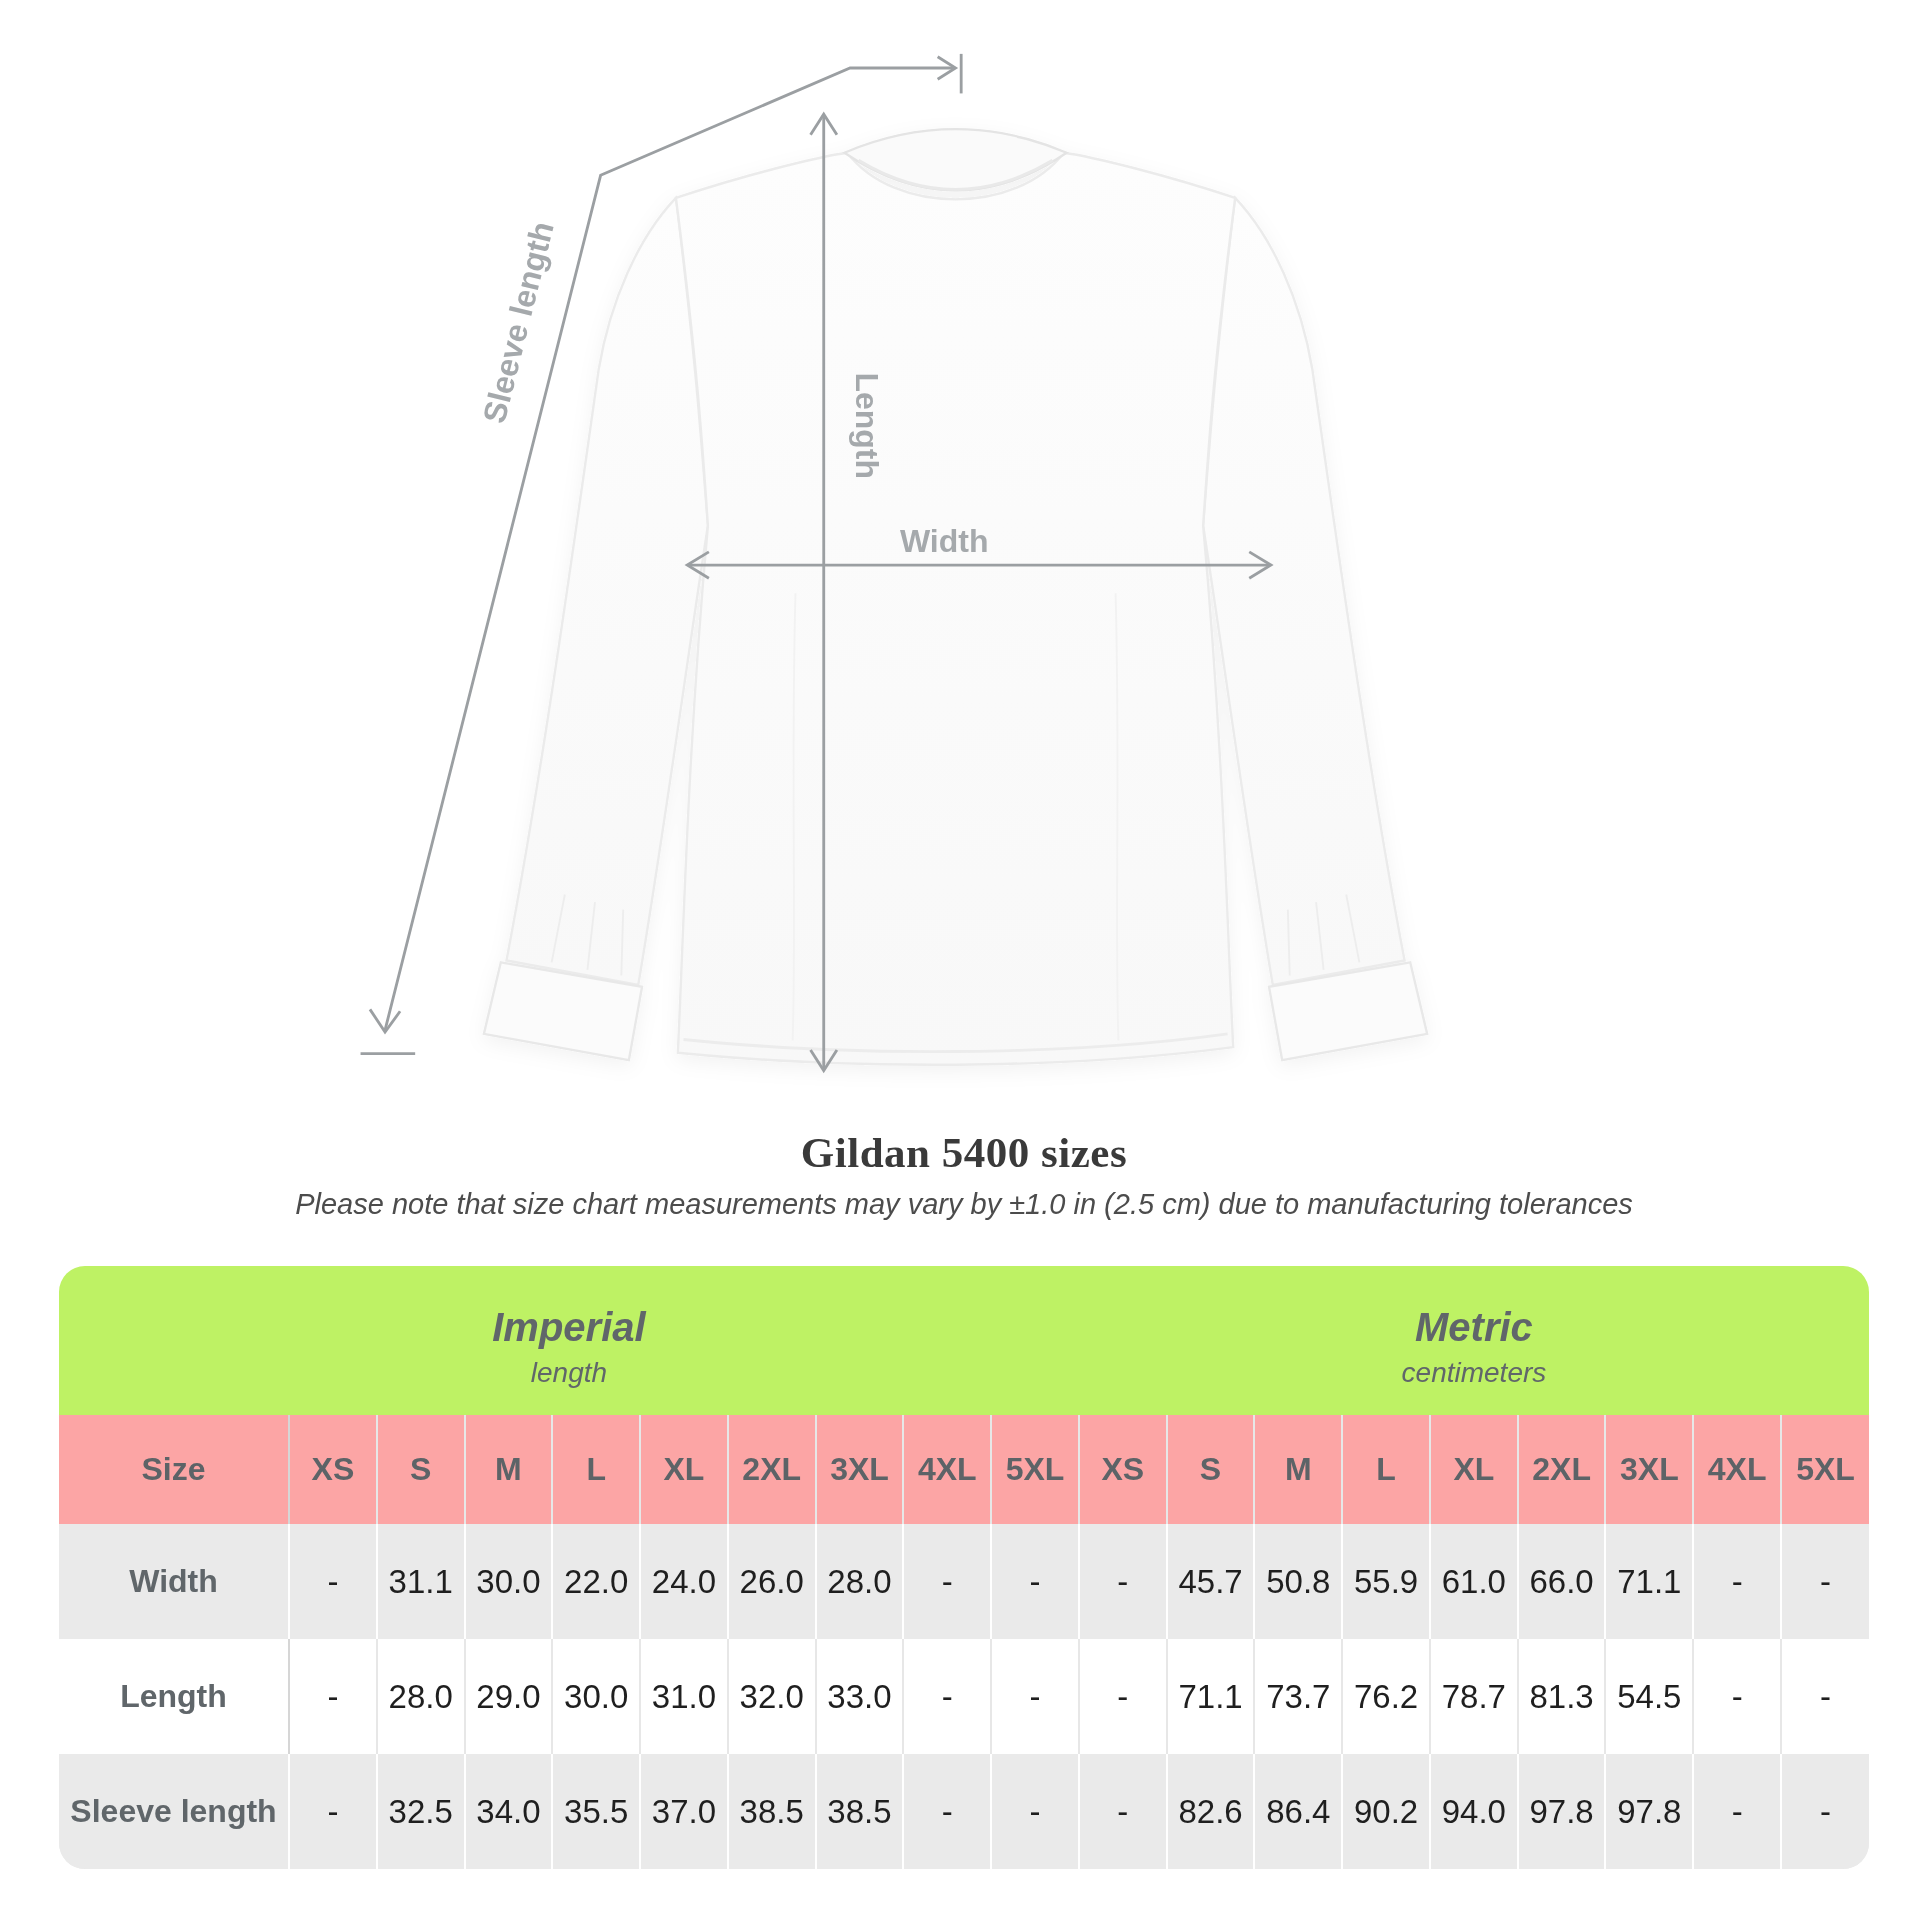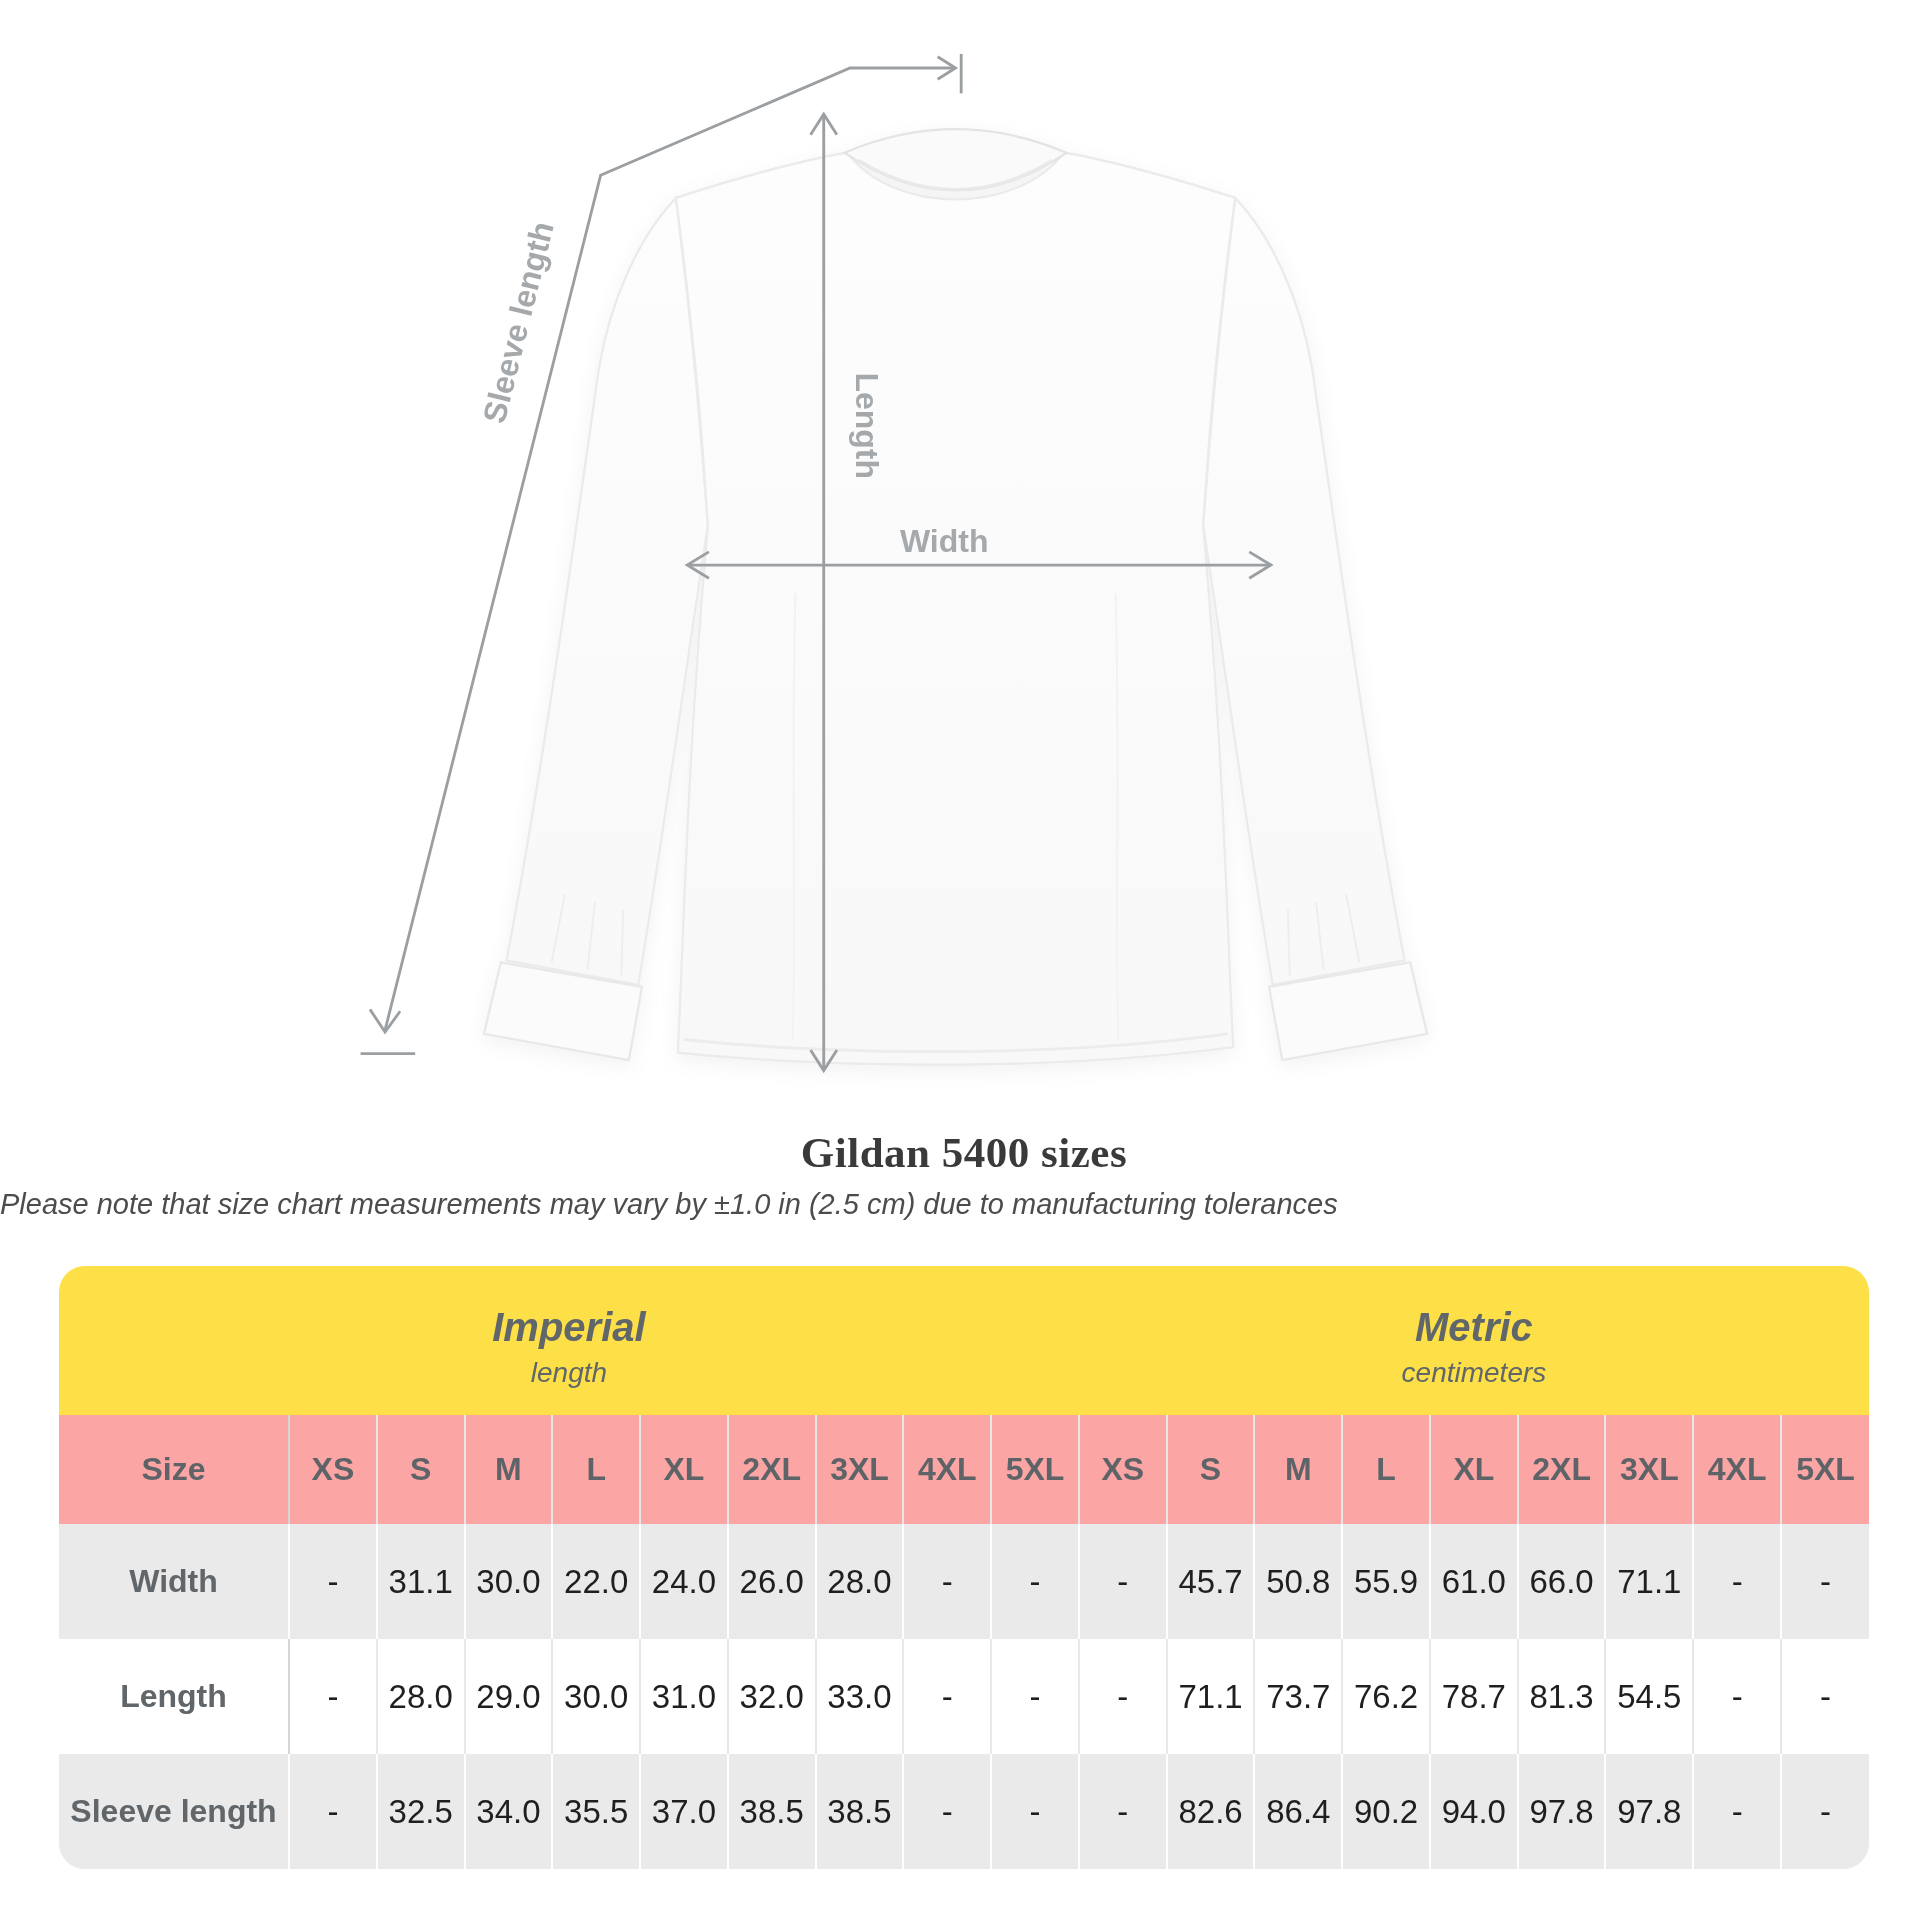--- a/index.html
+++ b/index.html
@@ -3,27 +3,27 @@
 <meta charset="utf-8">
 <style>
   html,body{margin:0;padding:0;background:#fff;}
   .stage{position:relative;width:1928px;height:1928px;background:#fff;overflow:hidden;
          font-family:"Liberation Sans",sans-serif;}
   
   .diagram{position:absolute;left:0;top:0;width:1928px;height:1116px;}
   
   .title{position:absolute;left:0;top:1128px;width:1928px;text-align:center;
          font-size:43px;font-weight:bold;color:#3a3a3a;letter-spacing:0.5px;font-family:Liberation Serif, serif;}
-  .subtitle{position:absolute;left:0;top:1188px;width:1928px;text-align:left;
+  .subtitle{position:absolute;left:0;top:1188px;width:1928px;text-align:center;
          font-size:29px;font-style:italic;color:#4c4c4c;}
   
   .size-table-wrap{position:absolute;left:59px;top:1266px;width:1810px;}
   table.size-table{width:100%;border-collapse:collapse;table-layout:fixed;}
   table.size-table td{text-align:center;vertical-align:middle;padding:0;}
-  td.ghead{background:#fde047;height:149px;}
+  td.ghead{background:#bef264;height:149px;}
   td.ghead .g1{font-size:40px;font-weight:bold;font-style:italic;color:#60666a;line-height:51px;padding-top:13px;}
   td.ghead .g2{font-size:28px;font-style:italic;color:#60666a;line-height:40px;}
   td.ghead-left{border-top-left-radius:26px;}
   td.ghead-right{border-top-right-radius:26px;margin-top:8px;}
   tr.size-row{height:109px;background:#fca5a5;}
   tr.size-row td{font-size:32px;font-weight:bold;color:#5d6367;}
   tr.data-row{height:115px;}
   tr.data-row td{font-size:33px;color:#1f1f1f;}
   tr.data-row td.rlabel{font-size:32px;font-weight:bold;color:#60666a;}
   tr.gray{background:#eaeaea;}

